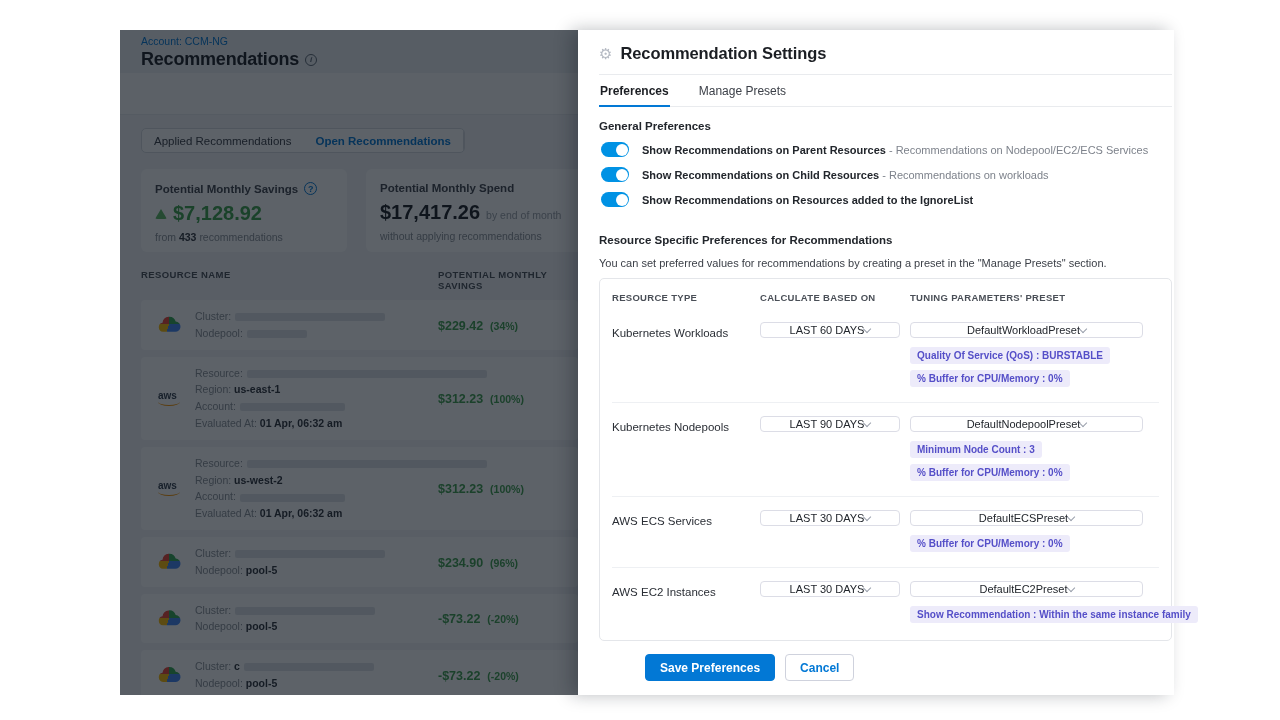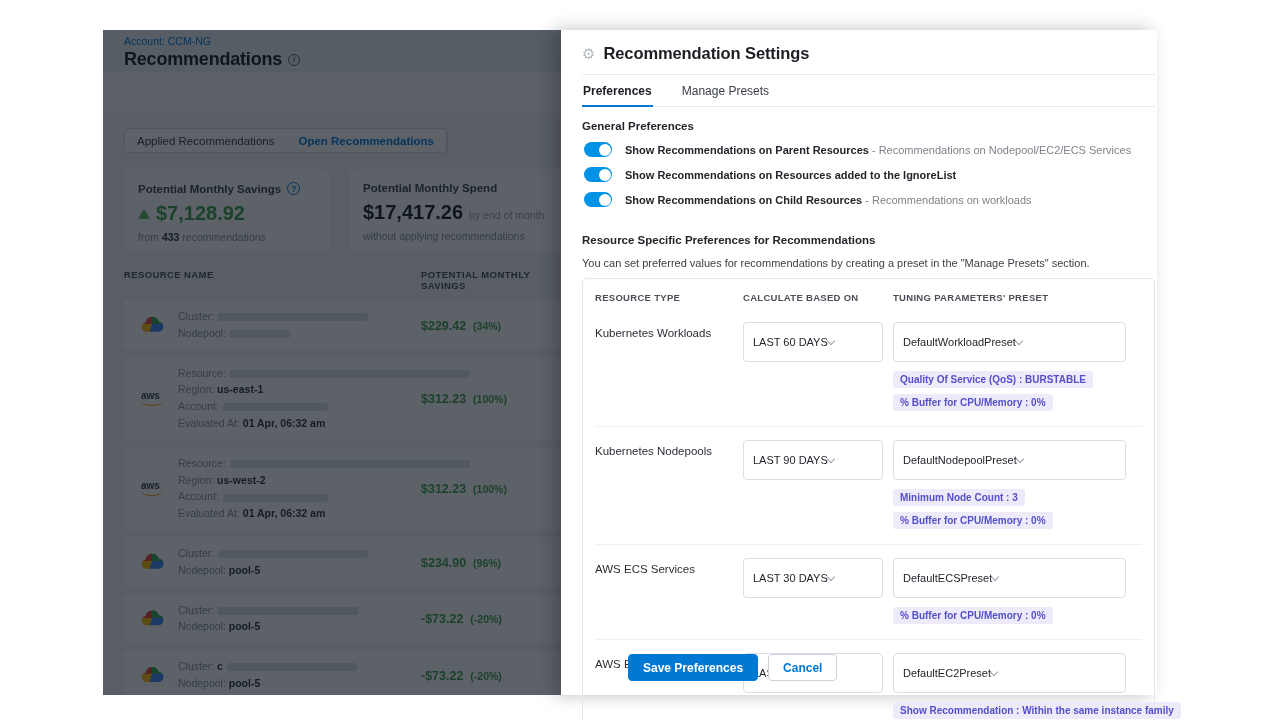--- a/index.html
+++ b/index.html
@@ -3,21 +3,21 @@
 <meta charset="utf-8">
 <style>
   :root{
     --accent:#0278d5; --toggle:#0092e4; --green:#3f9e4e;
     --badge-bg:#edebfa; --badge-tx:#554fc8;
     --dark:#1b1e23; --grey:#8a9097; --mid:#3c4048;
   }
   *{box-sizing:border-box; margin:0; padding:0;}
   html,body{width:1280px;height:720px;background:#fff;overflow:hidden;
     font-family:"Liberation Sans","DejaVu Sans",sans-serif;}
-  .window{position:absolute;left:103px;top:30px;width:1054px;height:665px;display:flex;}
+  .window{position:absolute;left:120px;top:30px;width:1054px;height:665px;display:flex;}
 
   
   .left-page{position:relative;width:458px;height:665px;flex:none;background:#f2f4f7;overflow:hidden;}
   .dim-overlay{position:absolute;inset:0;background:rgba(9,16,26,0.66);z-index:5;}
   .page-header{position:absolute;top:0;left:0;right:0;height:43px;background:#edf0f4;padding:5px 0 0 21px;}
   .account-link{font-size:10.5px;color:var(--accent);}
   .page-title-row{display:flex;align-items:center;gap:6px;margin-top:2px;}
   .page-title{font-size:18px;font-weight:700;color:var(--dark);letter-spacing:-0.2px;}
   .info-icon{width:12px;height:12px;border:1px solid #5c6672;border-radius:50%;color:#5c6672;
     font-size:8px;font-weight:700;display:inline-flex;align-items:center;justify-content:center;}
@@ -81,22 +81,22 @@
   .toggle-label{font-size:11px;color:#7d828b;}
   .toggle-label b{color:#22262c;font-weight:700;}
   .res-heading{margin-top:27px;font-size:11.5px;font-weight:700;color:#22262c;}
   .res-desc{margin-top:11px;font-size:11px;color:#3c4048;}
   .pref-card{margin-top:9px;width:573px;border:1px solid #e4e6ea;border-radius:5px;padding:10px 12px 2px;}
   .pt-head,.pt-row{display:grid;grid-template-columns:148px 150px 1fr;}
   .pt-head>div{font-size:9.5px;font-weight:700;color:#4a4f57;letter-spacing:0.3px;padding:3px 0 6px;}
   .pt-row{padding:13px 0 15px;}
   .pt-row + .pt-row{border-top:1px solid #eef0f3;}
   .pt-type{font-size:11.5px;color:#2a2e35;padding-top:5px;}
-  .select{height:40px;background:#fff;border:1px solid #dcdde6;border-radius:4px;display:flex;
-    align-items:center;justify-content:flex-start;padding:0 9px;font-size:11px;color:#22262c;cursor:pointer;width:140px;}
+  .select{height:16px;background:#fff;border:1px solid #dcdde6;border-radius:4px;display:flex;
+    align-items:center;justify-content:center;padding:0 9px;font-size:11px;color:#22262c;cursor:pointer;width:140px;}
   .select.wide{width:233px;}
   .chev{width:6px;height:6px;border-right:1.4px solid #9aa0ac;border-bottom:1.4px solid #9aa0ac;
     transform:rotate(45deg);margin-top:-3px;flex:none;}
   .badges{display:flex;flex-direction:column;align-items:flex-start;gap:6px;margin-top:9px;justify-content:space-between;}
   .badge{background:var(--badge-bg);color:var(--badge-tx);font-size:10px;font-weight:600;
     padding:3px 7px;border-radius:3px;white-space:nowrap;}
   .drawer-actions{position:absolute;left:21px;top:624px;display:flex;gap:10px;padding-left:46px;}
   .btn{height:27px;padding:0 14px;border-radius:4px;font-size:12px;font-weight:700;cursor:pointer;
     font-family:inherit;display:inline-flex;align-items:center;}
   .btn-primary{background:var(--accent);border:1px solid var(--accent);color:#fff;}
@@ -244,25 +244,25 @@
       <div class="d-tab">Manage Presets</div>
     </div>
     <div class="gen-heading">General Preferences</div>
     <div id="toggles">
         <div class="toggle-row">
     <div class="toggle"></div>
     <div class="toggle-label"><b class="t-bold">Show Recommendations on Parent Resources</b><span class="t-rest"> - Recommendations on Nodepool/EC2/ECS Services</span></div>
   </div>
         <div class="toggle-row">
     <div class="toggle"></div>
-    <div class="toggle-label"><b class="t-bold">Show Recommendations on Resources added to the IgnoreList</b><span class="t-rest"></span></div>
+    <div class="toggle-label"><b class="t-bold">Show Recommendations on Child Resources</b><span class="t-rest"> - Recommendations on workloads</span></div>
   </div>
         <div class="toggle-row">
     <div class="toggle"></div>
-    <div class="toggle-label"><b class="t-bold">Show Recommendations on Child Resources</b><span class="t-rest"> - Recommendations on workloads</span></div>
+    <div class="toggle-label"><b class="t-bold">Show Recommendations on Resources added to the IgnoreList</b><span class="t-rest"></span></div>
   </div>
       </div>
     <div class="res-heading">Resource Specific Preferences for Recommendations</div>
     <div class="res-desc">You can set preferred values for recommendations by creating a preset in the "Manage Presets" section.</div>
     <div class="pref-card">
       <div class="pt-head">
         <div>RESOURCE TYPE</div>
         <div>CALCULATE BASED ON</div>
         <div>TUNING PARAMETERS' PRESET</div>
       </div>

